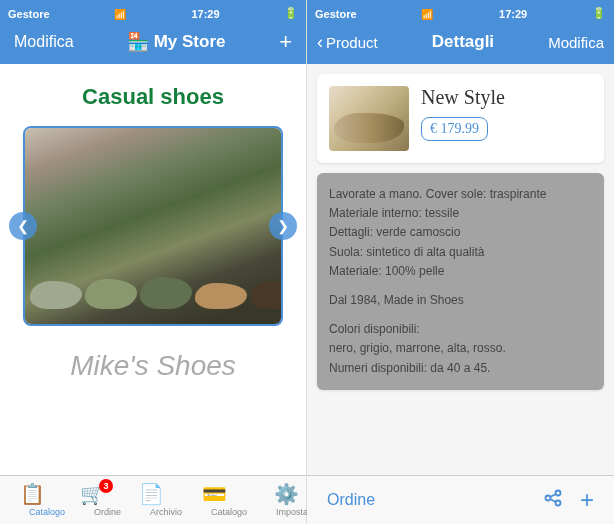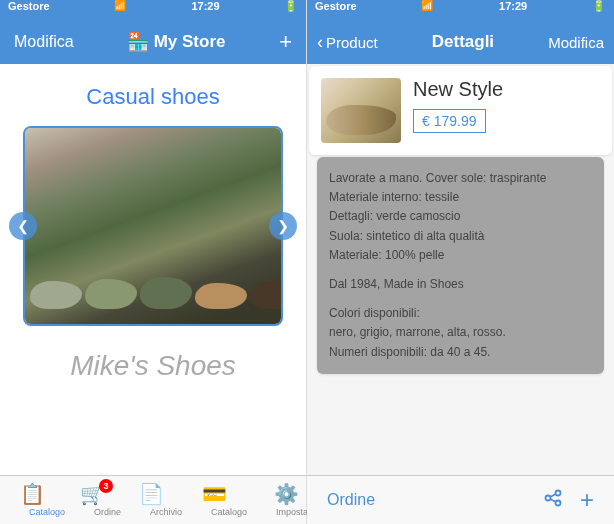--- a/index.html
+++ b/index.html
@@ -10,21 +10,21 @@
       display: flex;
       overflow: hidden;
       background: #f0f0f0;
     }
 
     
     .status-bar {
       height: 20px;
       background: #4a90d9;
       display: flex;
-      align-items: flex-start;
+      align-items: flex-end;
       justify-content: space-between;
       padding: 0 8px;
       font-size: 11px;
       color: white;
       font-weight: 600;
     }
     .status-bar-center { font-weight: 700; }
     .status-icons { display: flex; gap: 4px; align-items: center; font-size: 10px; }
 
     
@@ -76,22 +76,22 @@
     .left-content {
       flex: 1;
       display: flex;
       flex-direction: column;
       align-items: center;
       padding: 20px 16px 0;
       overflow: hidden;
     }
     .category-title {
       font-size: 22px;
-      color: #3b82f6;
-      font-weight: 400;
+      color: #15803d;
+      font-weight: 700;
       margin-bottom: 16px;
     }
     .shoe-carousel {
       width: 260px;
       height: 200px;
       border: 2px solid #4a90d9;
       border-radius: 8px;
       overflow: hidden;
       position: relative;
       display: flex;
@@ -224,27 +224,28 @@
     }
 
     .right-content {
       flex: 1;
       overflow-y: auto;
       background: #f5f5f5;
     }
 
     .product-card {
       background: white;
-      margin: 2px;
+      margin: 10px;
       border-radius: 6px;
       padding: 12px;
       display: flex;
       gap: 12px;
       align-items: flex-start;
       box-shadow: 0 1px 3px rgba(0,0,0,0.1);
+      font-family: Liberation Serif, serif;
     }
     .product-thumb {
       width: 80px;
       height: 65px;
       border-radius: 4px;
       overflow: hidden;
       flex-shrink: 0;
     }
     .product-thumb-img {
       width: 100%;
@@ -268,21 +269,21 @@
     .product-name {
       font-size: 20px;
       font-weight: 300;
       color: #333;
       margin-bottom: 8px;
     }
     .product-price {
       display: inline-block;
       border: 1.5px solid #4a90d9;
       color: #4a90d9;
-      border-radius: 0;
+      border-radius: 8px;
       padding: 3px 8px;
       font-size: 14px;
       font-weight: 500;
     }
 
     .product-description {
       background: #a3a3a3;
       margin: 0 10px 10px;
       border-radius: 6px;
       padding: 12px;

